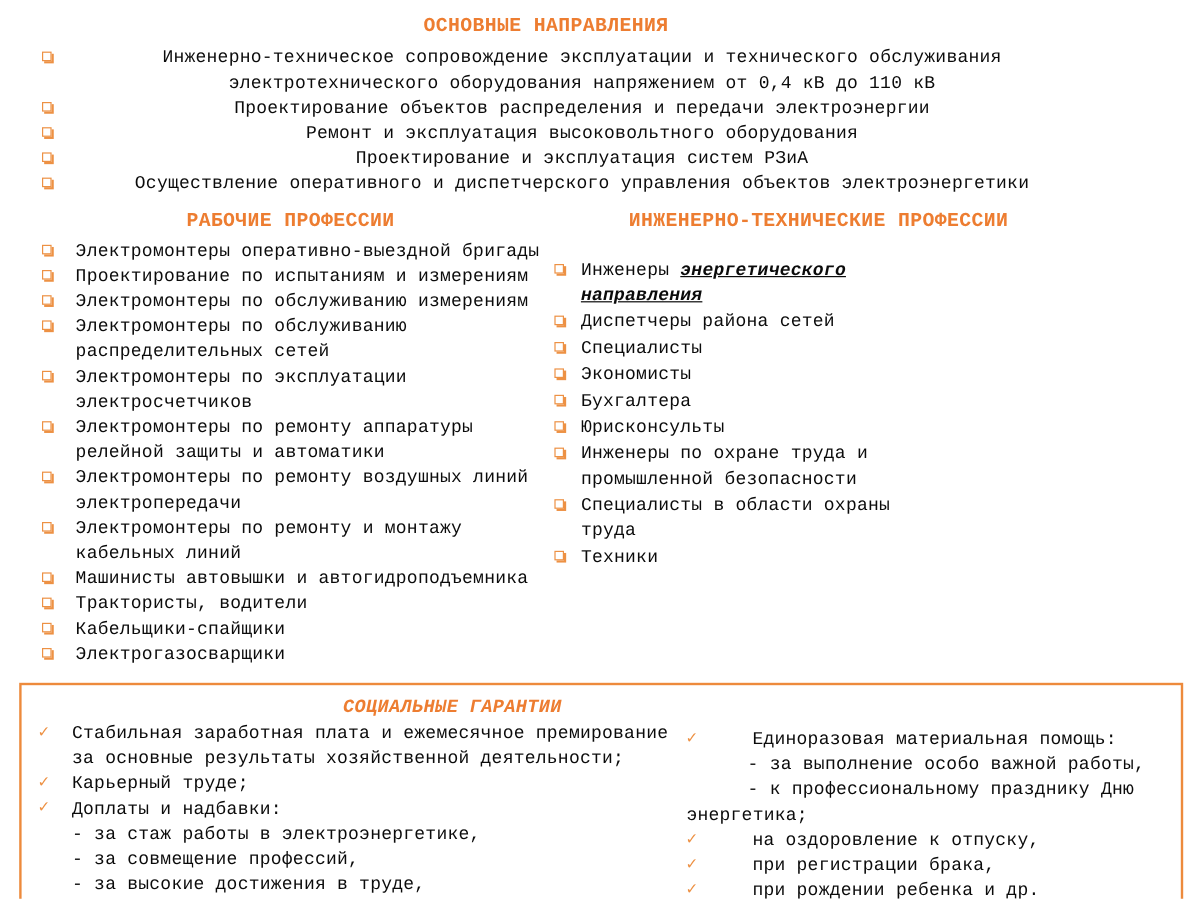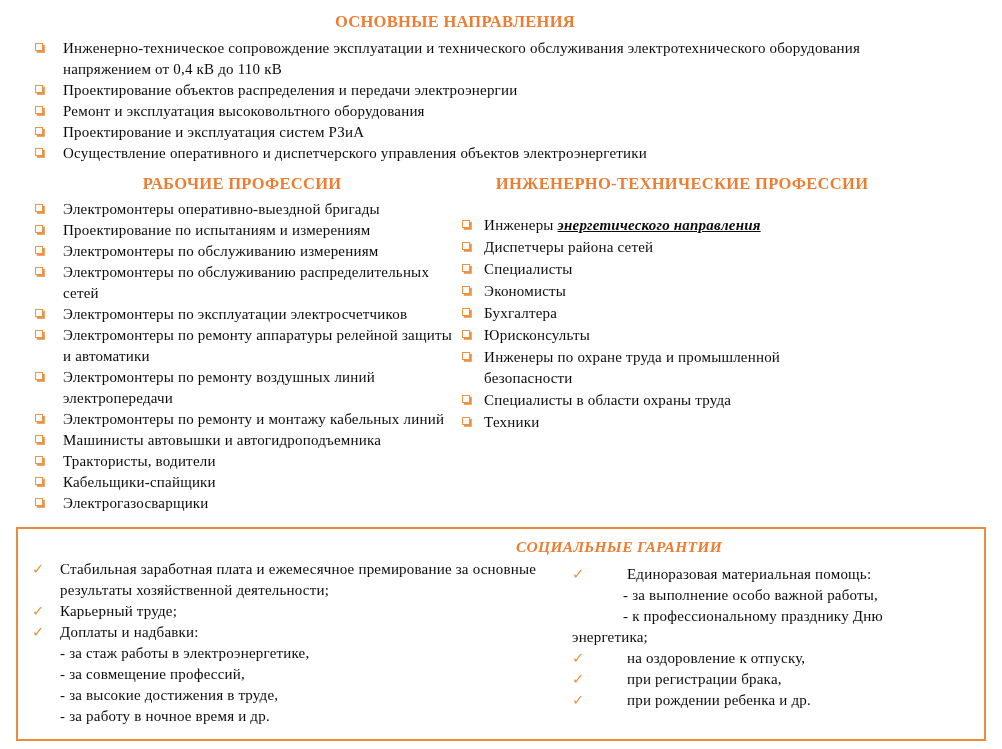--- a/index.html
+++ b/index.html
@@ -7,48 +7,48 @@
     --bullet:#ED9144;
     --box-border:#ED8A3C;
   }
   *{box-sizing:border-box;}
   html,body{margin:0;padding:0;}
   body{
     width:1002px;height:749px;background:#ffffff;overflow:hidden;
     font-family:"Liberation Serif","DejaVu Serif",serif;
     font-size:15px;color:#0b0b0b;
   }
-  .page{width:910px;height:749px;padding-top:12px;}
+  .page{width:910px;height:749px;padding-top:12px;font-family:Liberation Mono, monospace;}
 
   
   .h1,.h2{
     color:var(--accent);font-weight:bold;font-size:16.5px;
     text-align:center;line-height:20px;letter-spacing:.3px;
   }
   .h3{
     color:var(--accent);font-weight:bold;font-style:italic;font-size:15.5px;
-    text-align:right;line-height:20px;letter-spacing:.3px;width:690px;
+    text-align:center;line-height:20px;letter-spacing:.3px;width:690px;
   }
 
   
   .li{position:relative;line-height:21px;letter-spacing:.2px;}
   .txt{display:inline;}
   .bullet.square{
     position:absolute;left:0;top:5px;width:8px;height:8px;background:#fff;
     border:1.2px solid var(--bullet);
     box-shadow:1.8px 1.8px 0 var(--bullet);
   }
   .bullet.check{
     position:absolute;left:0;top:0;color:var(--bullet);
     font-size:14.5px;font-style:normal;
   }
 
   
   .top-list{margin:6px 0 0 35px;width:872px;}
-  .top-list .li{padding-left:28px;}
+  .top-list .li{padding-left:28px;text-align:center;}
 
   
   .cols{display:flex;margin-top:10px;}
   .col-left{width:500px;}
   .col-right{width:502px;}
   .col-left .h2{padding-left:30px;}
   .left-list{margin:5px 0 0 35px;}
   .left-list .li{padding-left:28px;max-width:424px;}
   .right-list{margin:21px 0 0 8px;}
   .right-list .li{padding-left:22px;max-width:328px;margin-bottom:1px;}

